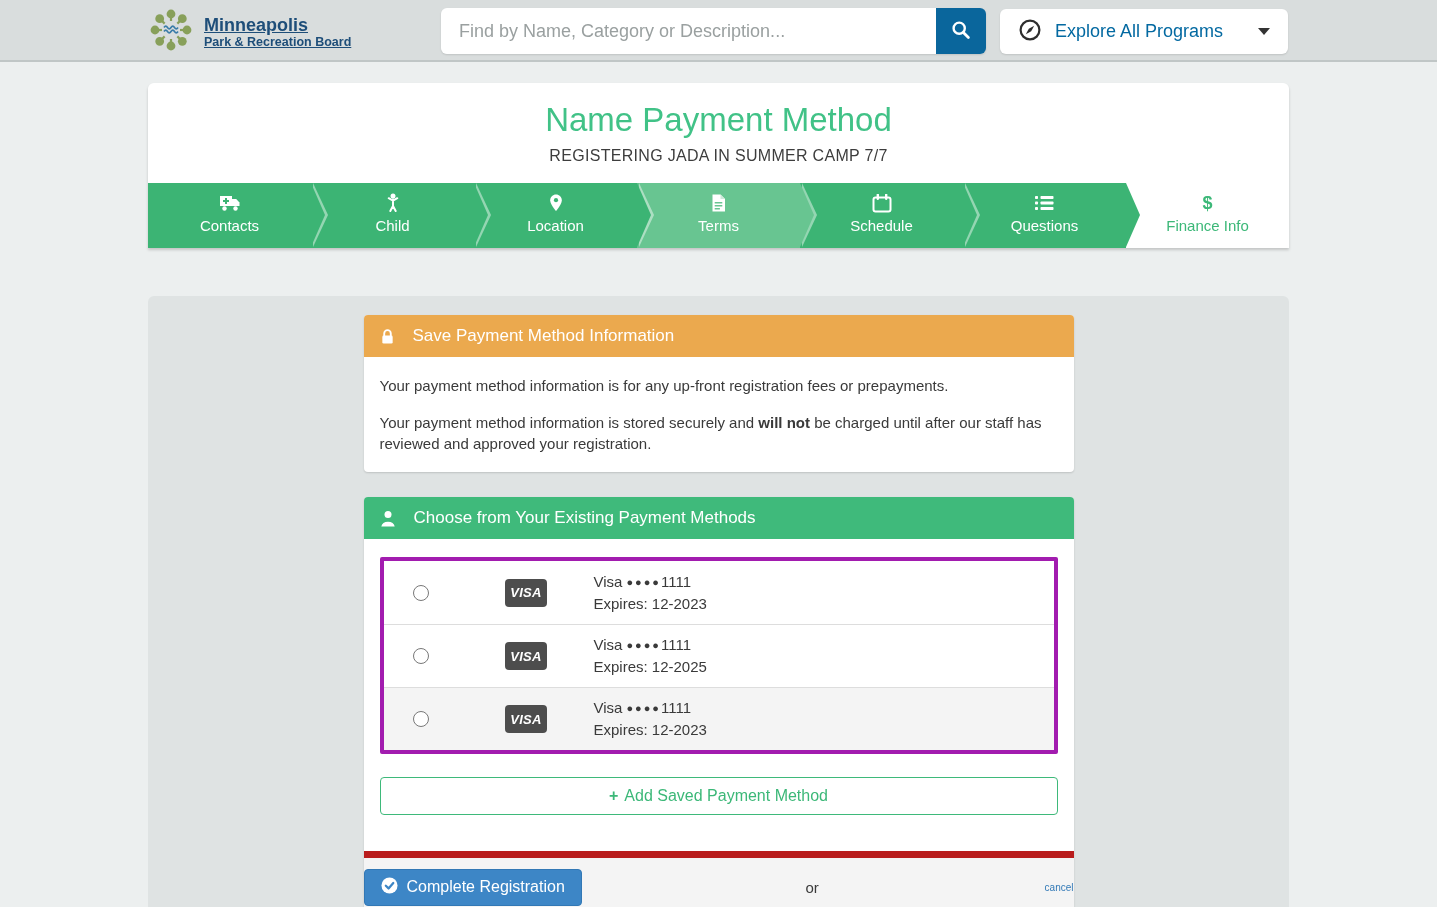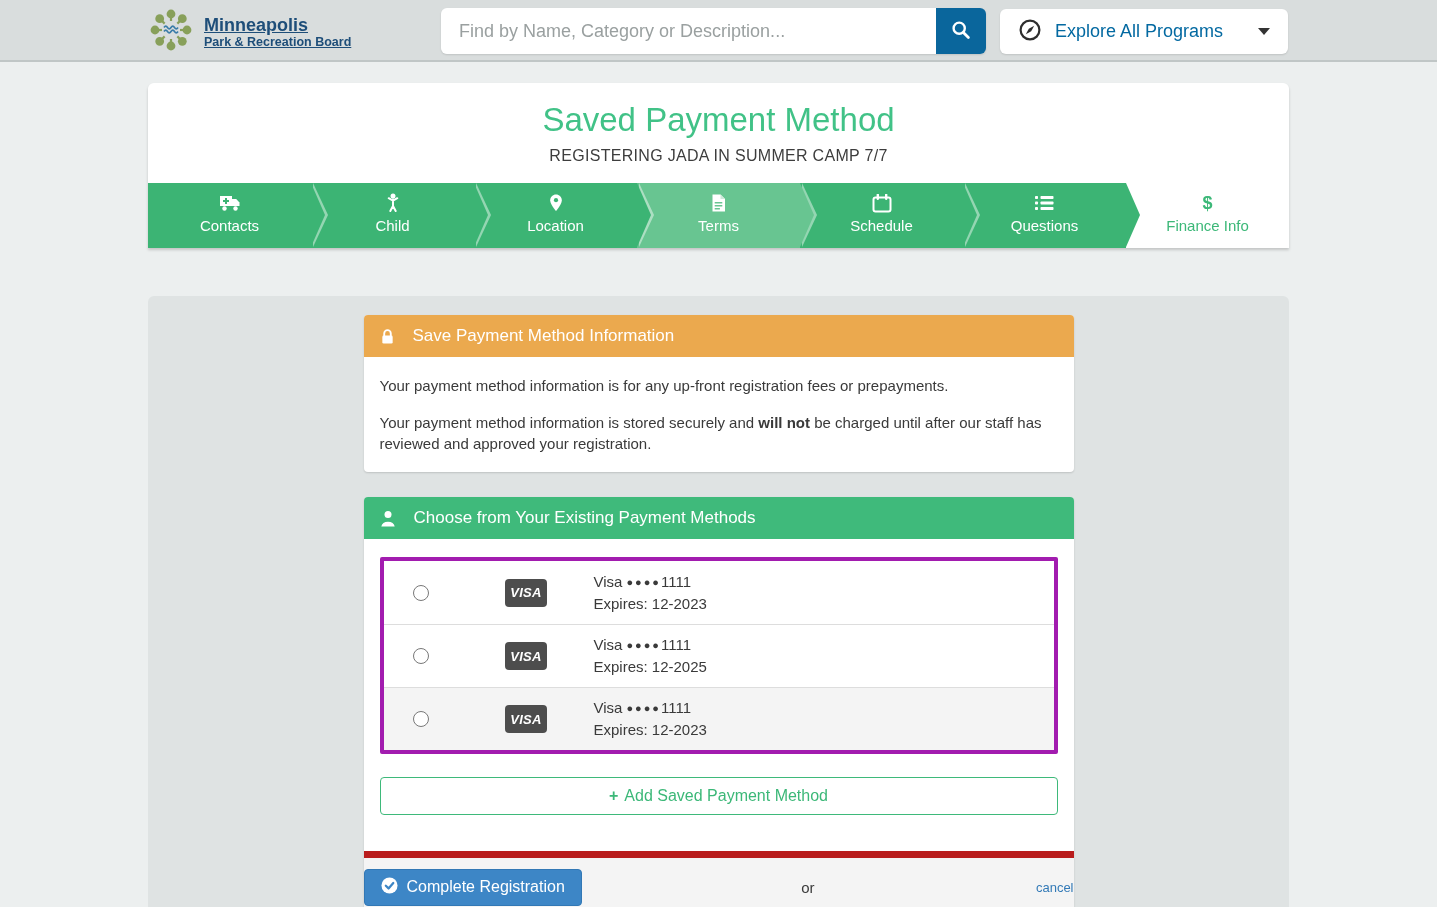--- a/index.html
+++ b/index.html
@@ -134,21 +134,21 @@
     height:65px; background:#f4f4f4; border-top:7px solid #b91c1c;
     border-radius:0 0 4px 4px; display:flex; align-items:center; justify-content:space-between;
   }
   .complete-btn {
     height:37px; padding:0 16px; background:#3d86c6; border:1px solid #3278b5;
     border-radius:4px; color:#fff; font-size:16px; cursor:pointer;
     display:flex; align-items:center; gap:9px;
     font-family:"Liberation Sans",sans-serif;
   }
   .or-text { margin:0 18px 0 16px; font-size:15px; color:#3a3a3a; }
-  .cancel-link { font-size:13px; color:#337ab7; text-decoration:none; cursor:pointer; }
+  .cancel-link { font-size:10px; color:#337ab7; text-decoration:none; cursor:pointer; }
 </style>
 </head>
 <body>
 
 <div class="topbar">
   <div class="logo">
     <span>
       <svg width="46" height="46" viewBox="0 0 46 46">
         <g fill="#88a05a">
           <g id="t">
@@ -194,21 +194,21 @@
         <path d="M16.2 7.8 L13.2 13.2 L7.8 16.2 L10.8 10.8 Z" fill="#2e2e2e"></path>
       </svg>
     </span>
     <span class="explore-label">Explore All Programs</span>
     <span class="caret-down"></span>
   </button>
 </div>
 
 <div class="title-col">
   <div class="title-block">
-    <div class="page-title">Saved Payment Method</div>
+    <div class="page-title">Name Payment Method</div>
     <div class="page-subtitle">REGISTERING JADA IN SUMMER CAMP 7/7</div>
   </div>
 
   <div class="wizard">
     <div class="step" style="--bg:#3cb474">
       <div class="step-icon">
         <svg width="22" height="18" viewBox="0 0 22 18">
           <path fill="#fff" d="M1 2 h12 v10 H1 Z"></path>
           <path fill="#fff" d="M13 5 h4.2 L20.5 8.4 V12 H13 Z"></path>
           <rect x="6" y="4" width="2" height="6" fill="#3cb474"></rect>

